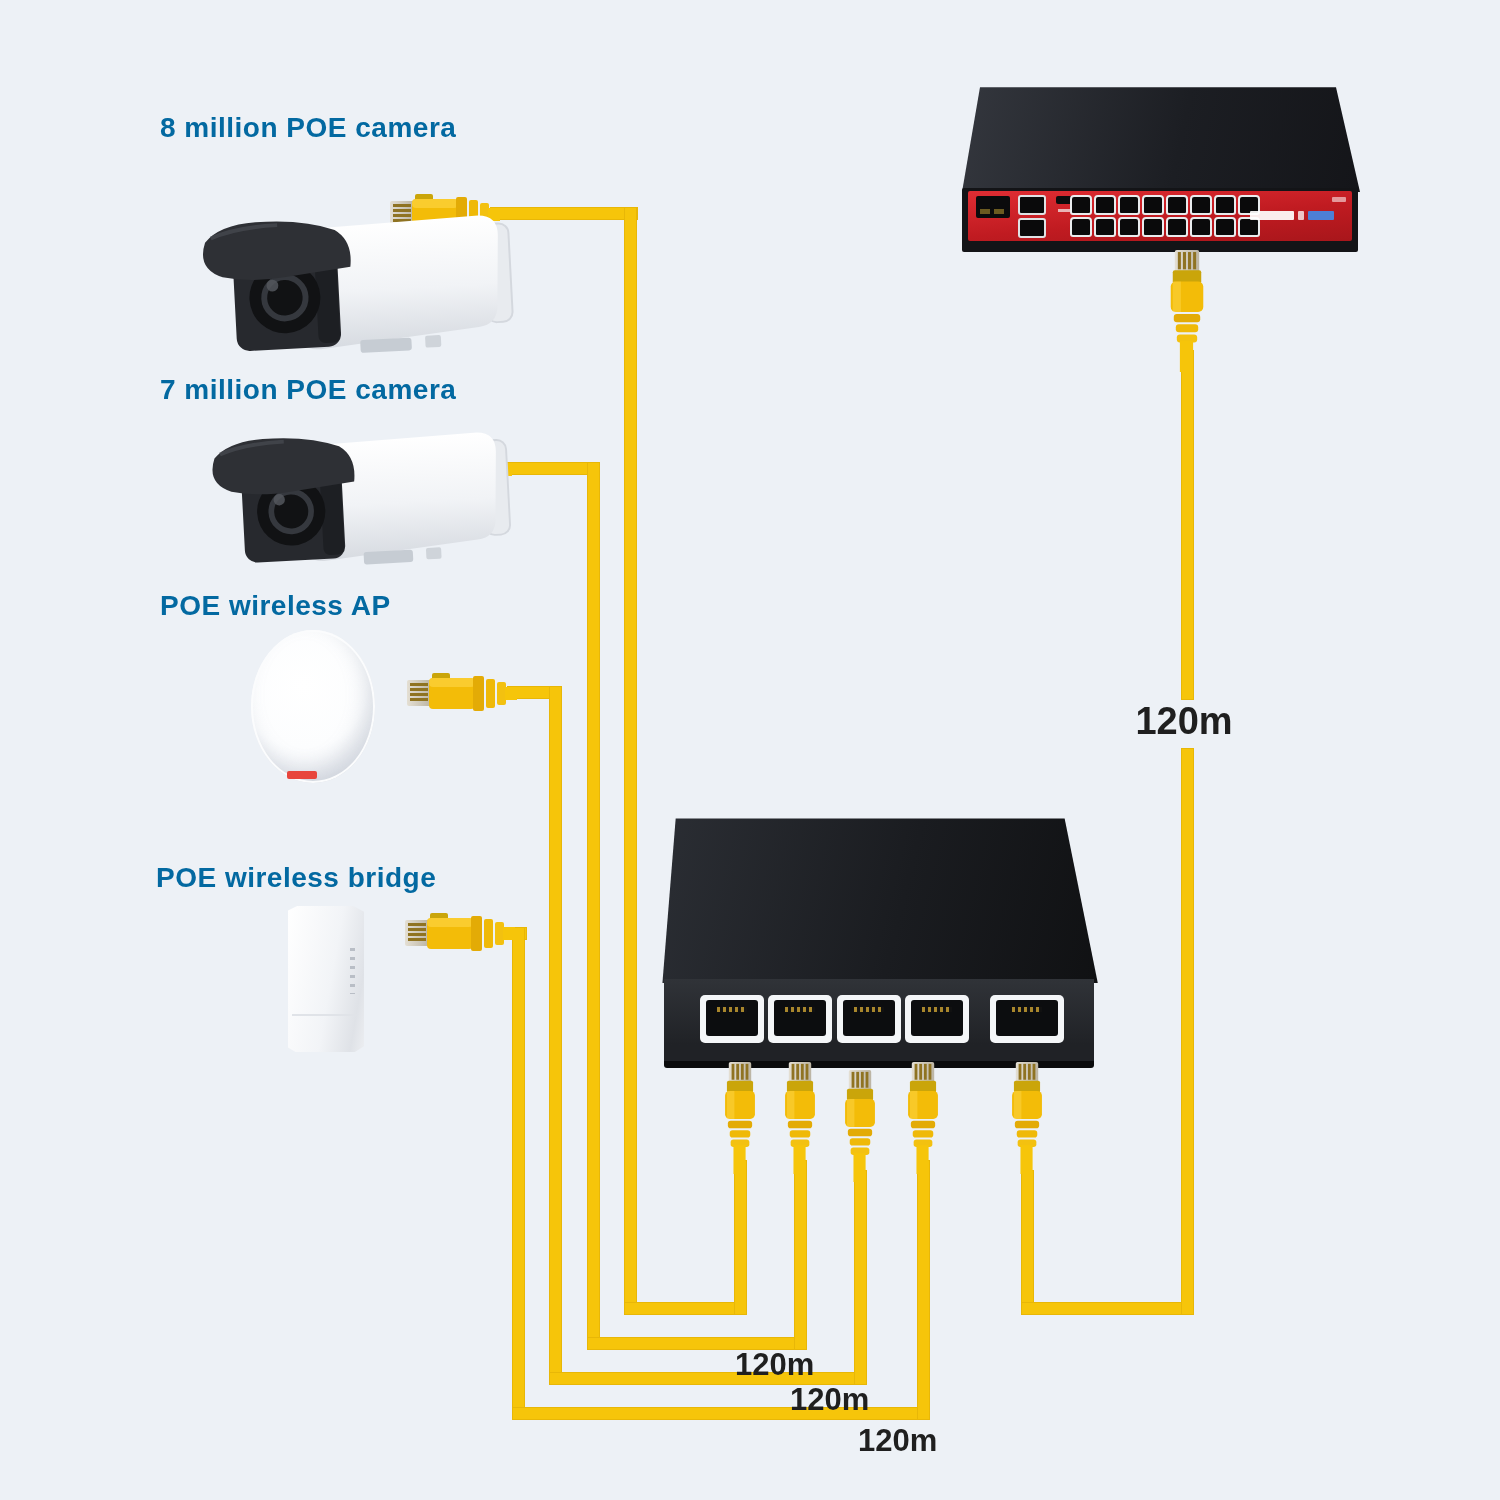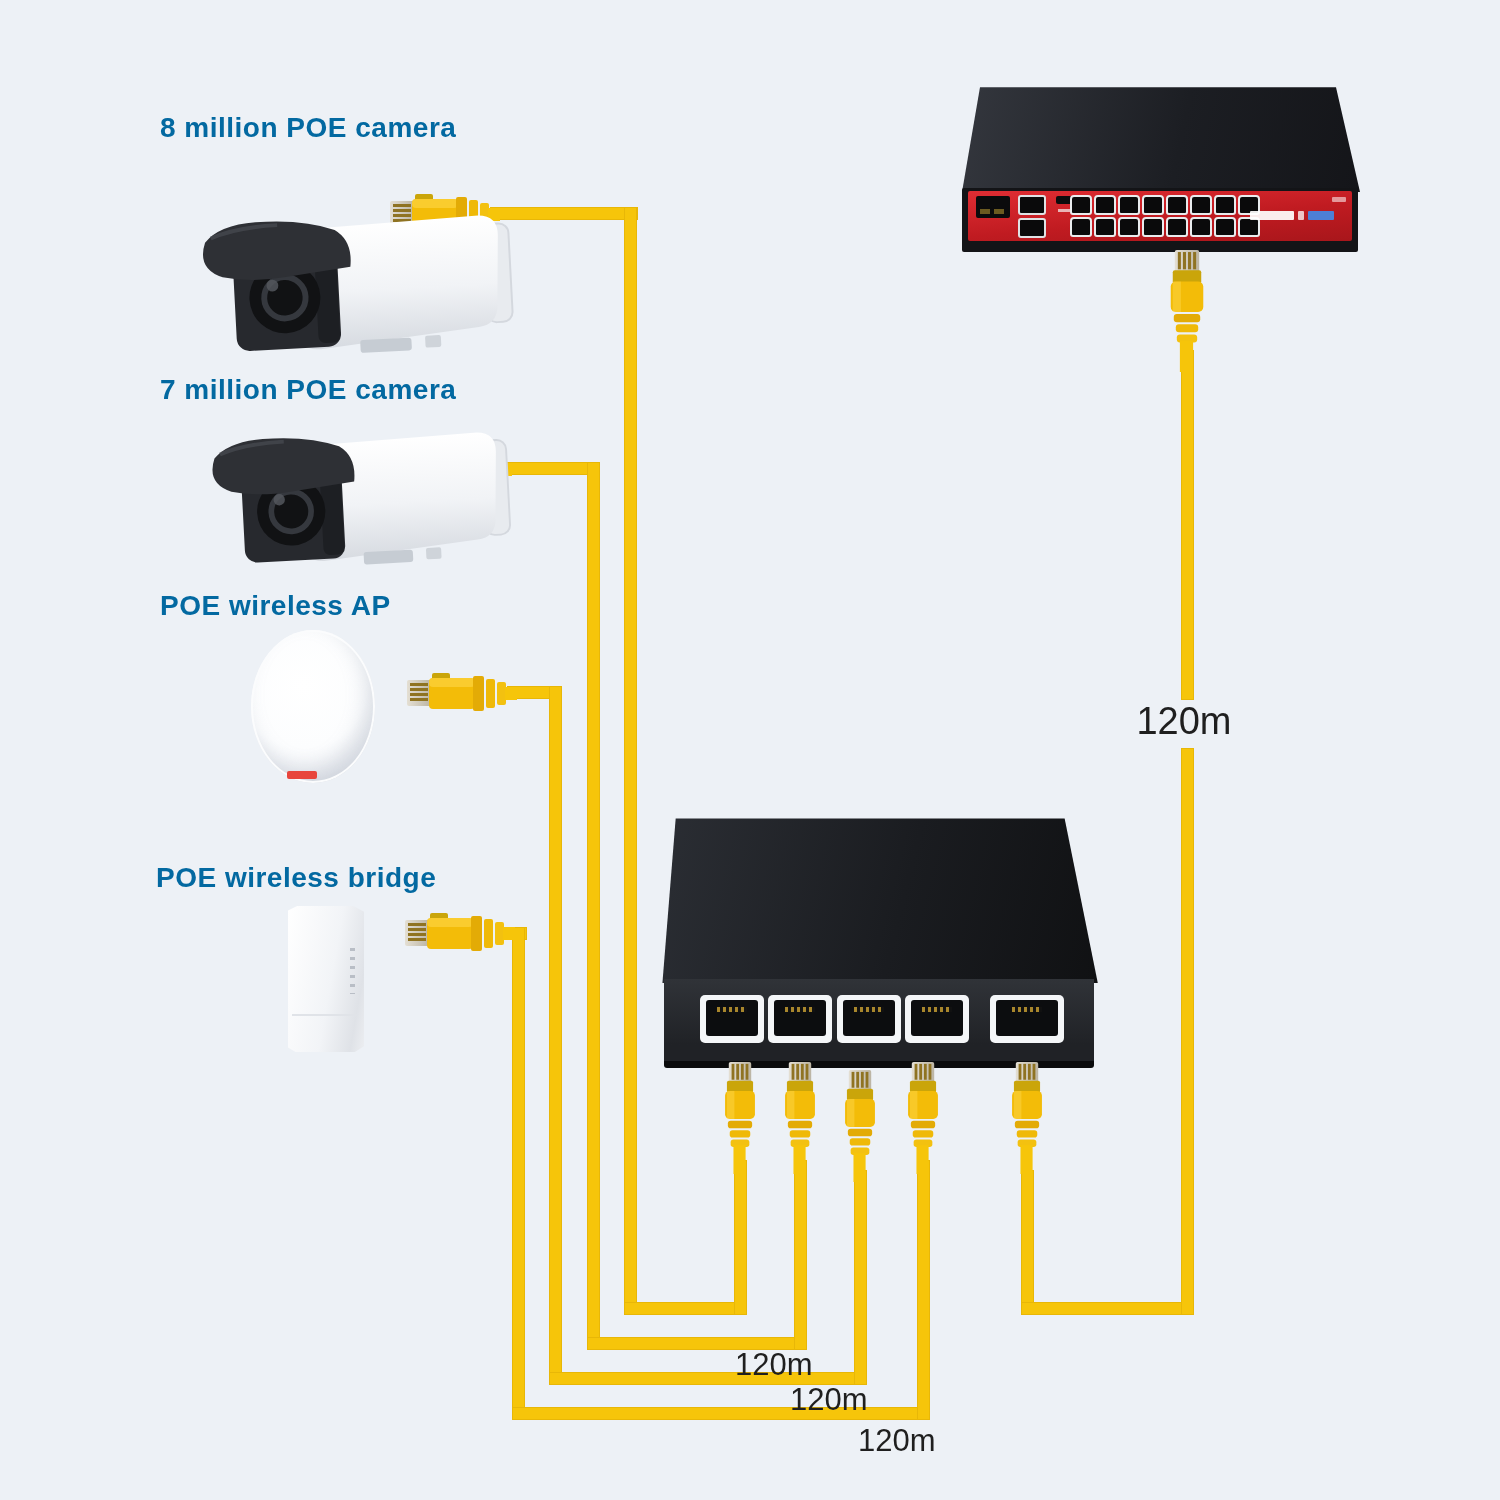--- a/index.html
+++ b/index.html
@@ -1,19 +1,19 @@
 <!DOCTYPE html>
 <html><head>
 <meta charset="utf-8">
 <style>
   html,body{margin:0;padding:0;background:#edf1f6;}
   #canvas{position:relative;width:1500px;height:1500px;background:#edf1f6;overflow:hidden;
           font-family:"Liberation Sans","DejaVu Sans",sans-serif;}
   .dev-label{position:absolute;font-weight:700;color:#0369a1;font-size:28px;line-height:44px;letter-spacing:.5px;}
-  .dist-label{position:absolute;font-weight:400;color:#1f1f1f;font-size:31px;line-height:34px;}
+  .dist-label{position:absolute;font-weight:700;color:#1f1f1f;font-size:31px;line-height:34px;}
   .dist-label.big{font-size:38px;line-height:42px;width:112px;text-align:center;}
   .cable{position:absolute;background:#f6c50a;box-shadow:inset 0 0 0 1px rgba(196,149,0,.28);}
   
   .sw16{position:absolute;left:960px;top:84px;width:400px;height:172px;}
   .sw16-top{position:absolute;left:0;top:0;width:400px;height:108px;
     clip-path:polygon(5% 3%,94% 3%,100% 100%,.5% 100%);
     background:linear-gradient(102deg,#34373e 0%,#1c1e23 55%,#141519 100%);}
   .sw16-front{position:absolute;left:2px;top:104px;width:396px;height:64px;
     background:#131417;border-radius:2px;}
   .sw16-red{position:absolute;left:6px;top:3px;width:384px;height:50px;border-radius:2px;

